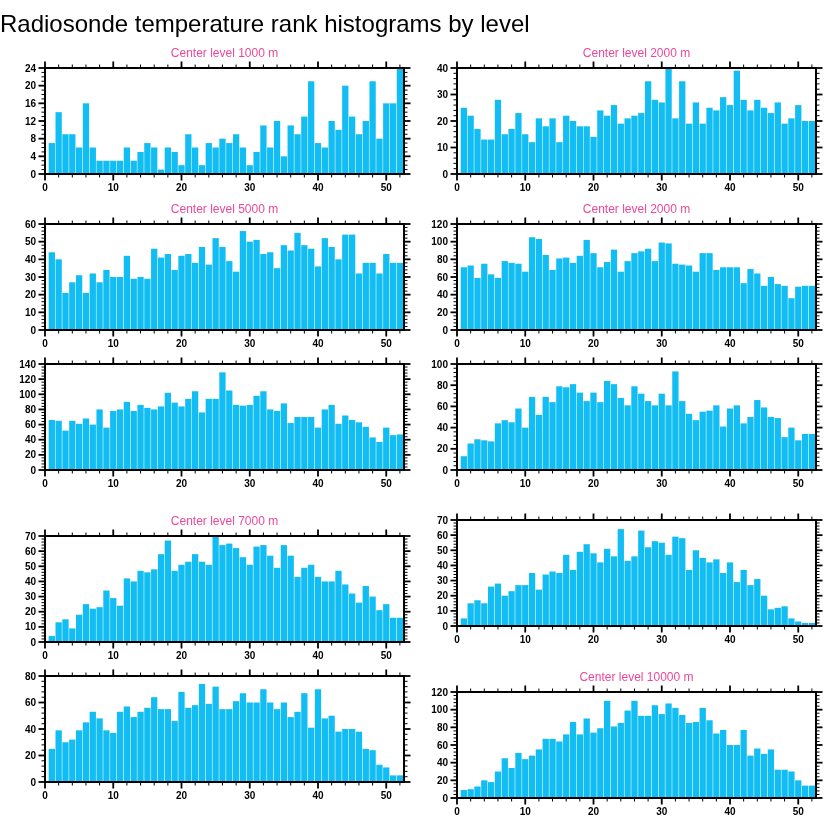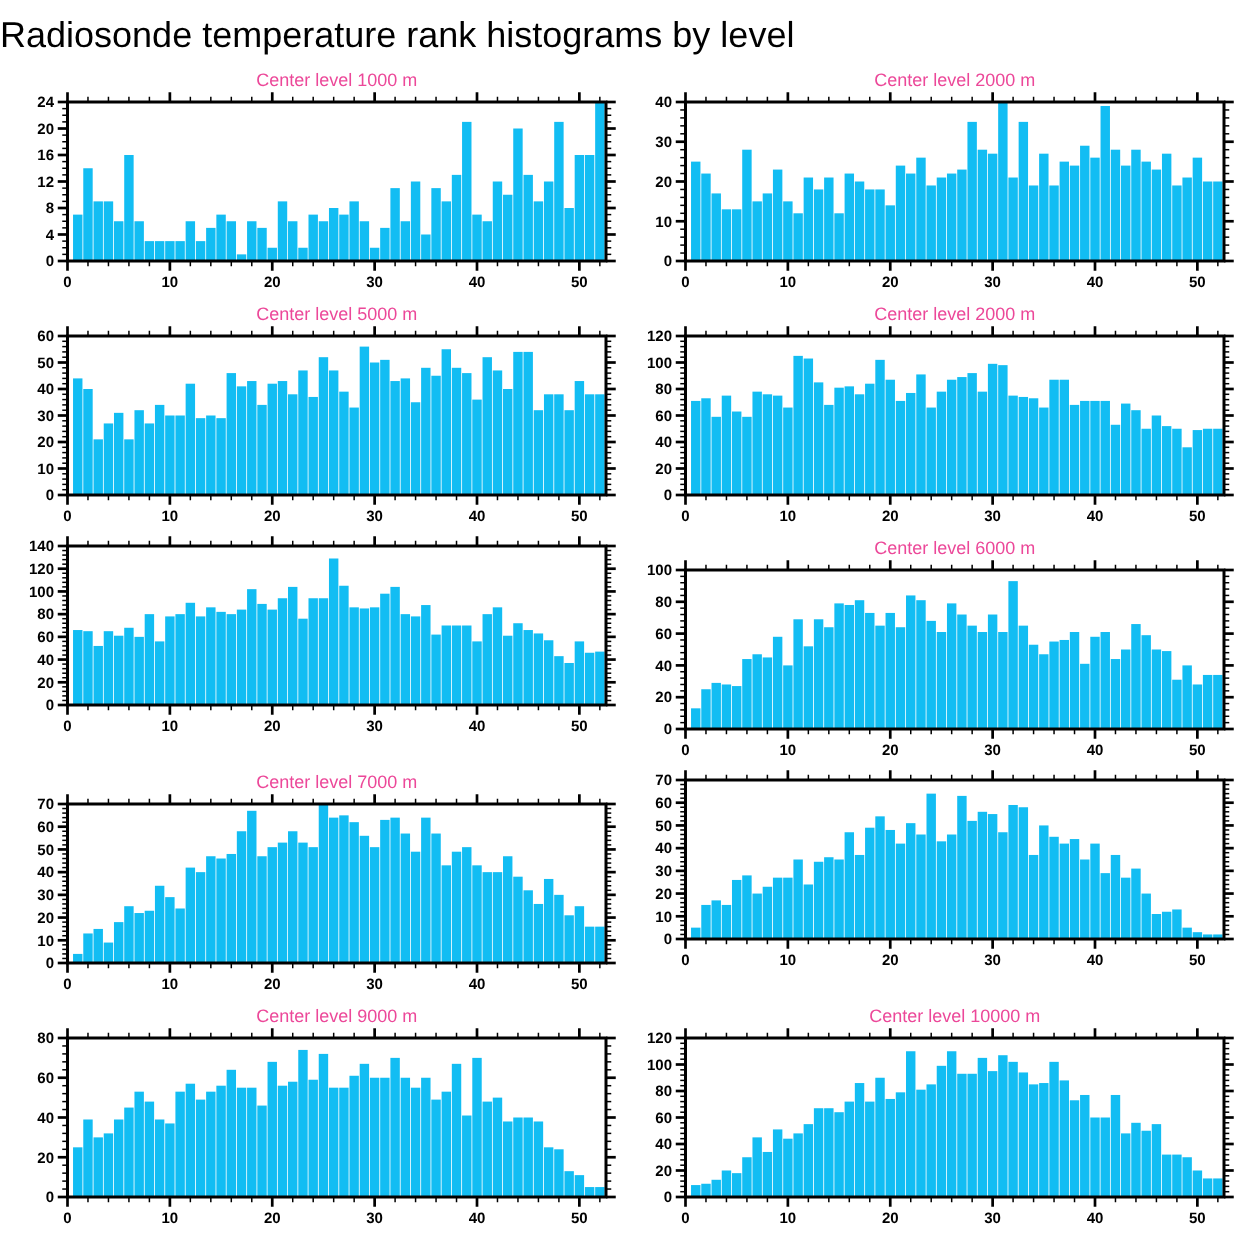--- a/index.html
+++ b/index.html
@@ -933,21 +933,20 @@
           <line x1="404.00" y1="23.14" x2="410.50" y2="23.14" stroke="#000000" stroke-width="1.8"></line>
           <text x="36" y="26.64" text-anchor="end" class="tick-label">120</text>
           <line x1="45.00" y1="8.00" x2="38.50" y2="8.00" stroke="#000000" stroke-width="1.8"></line>
           <line x1="404.00" y1="8.00" x2="410.50" y2="8.00" stroke="#000000" stroke-width="1.8"></line>
           <text x="36" y="11.50" text-anchor="end" class="tick-label">140</text>
           <rect x="45" y="8" width="359" height="106" fill="none" stroke="#000000" stroke-width="2"></rect>
         </svg>
       </div>
   </div>
   <div class="cell">
-    <div class="sub-title">Center level 6000 m</div>
     <div class="plot">
         <svg width="412" height="140" viewBox="0 0 412 140">
           <rect x="48.69" y="100.22" width="6.28" height="13.78" fill="#12BDF3"></rect>
           <rect x="55.51" y="87.50" width="6.28" height="26.50" fill="#12BDF3"></rect>
           <rect x="62.34" y="83.26" width="6.28" height="30.74" fill="#12BDF3"></rect>
           <rect x="69.16" y="84.32" width="6.28" height="29.68" fill="#12BDF3"></rect>
           <rect x="75.99" y="85.38" width="6.28" height="28.62" fill="#12BDF3"></rect>
           <rect x="82.81" y="67.36" width="6.28" height="46.64" fill="#12BDF3"></rect>
           <rect x="89.64" y="64.18" width="6.28" height="49.82" fill="#12BDF3"></rect>
           <rect x="96.46" y="66.30" width="6.28" height="47.70" fill="#12BDF3"></rect>
@@ -1510,21 +1509,20 @@
           <line x1="404.00" y1="23.14" x2="410.50" y2="23.14" stroke="#000000" stroke-width="1.8"></line>
           <text x="36" y="26.64" text-anchor="end" class="tick-label">60</text>
           <line x1="45.00" y1="8.00" x2="38.50" y2="8.00" stroke="#000000" stroke-width="1.8"></line>
           <line x1="404.00" y1="8.00" x2="410.50" y2="8.00" stroke="#000000" stroke-width="1.8"></line>
           <text x="36" y="11.50" text-anchor="end" class="tick-label">70</text>
           <rect x="45" y="8" width="359" height="106" fill="none" stroke="#000000" stroke-width="2"></rect>
         </svg>
       </div>
   </div>
   <div class="cell">
-    <div class="sub-title">Center level 9000 m</div>
     <div class="plot">
         <svg width="412" height="140" viewBox="0 0 412 140">
           <rect x="48.69" y="80.88" width="6.28" height="33.13" fill="#12BDF3"></rect>
           <rect x="55.51" y="62.33" width="6.28" height="51.67" fill="#12BDF3"></rect>
           <rect x="62.34" y="74.25" width="6.28" height="39.75" fill="#12BDF3"></rect>
           <rect x="69.16" y="71.60" width="6.28" height="42.40" fill="#12BDF3"></rect>
           <rect x="75.99" y="62.33" width="6.28" height="51.67" fill="#12BDF3"></rect>
           <rect x="82.81" y="54.38" width="6.28" height="59.63" fill="#12BDF3"></rect>
           <rect x="89.64" y="43.78" width="6.28" height="70.22" fill="#12BDF3"></rect>
           <rect x="96.46" y="50.40" width="6.28" height="63.60" fill="#12BDF3"></rect>

